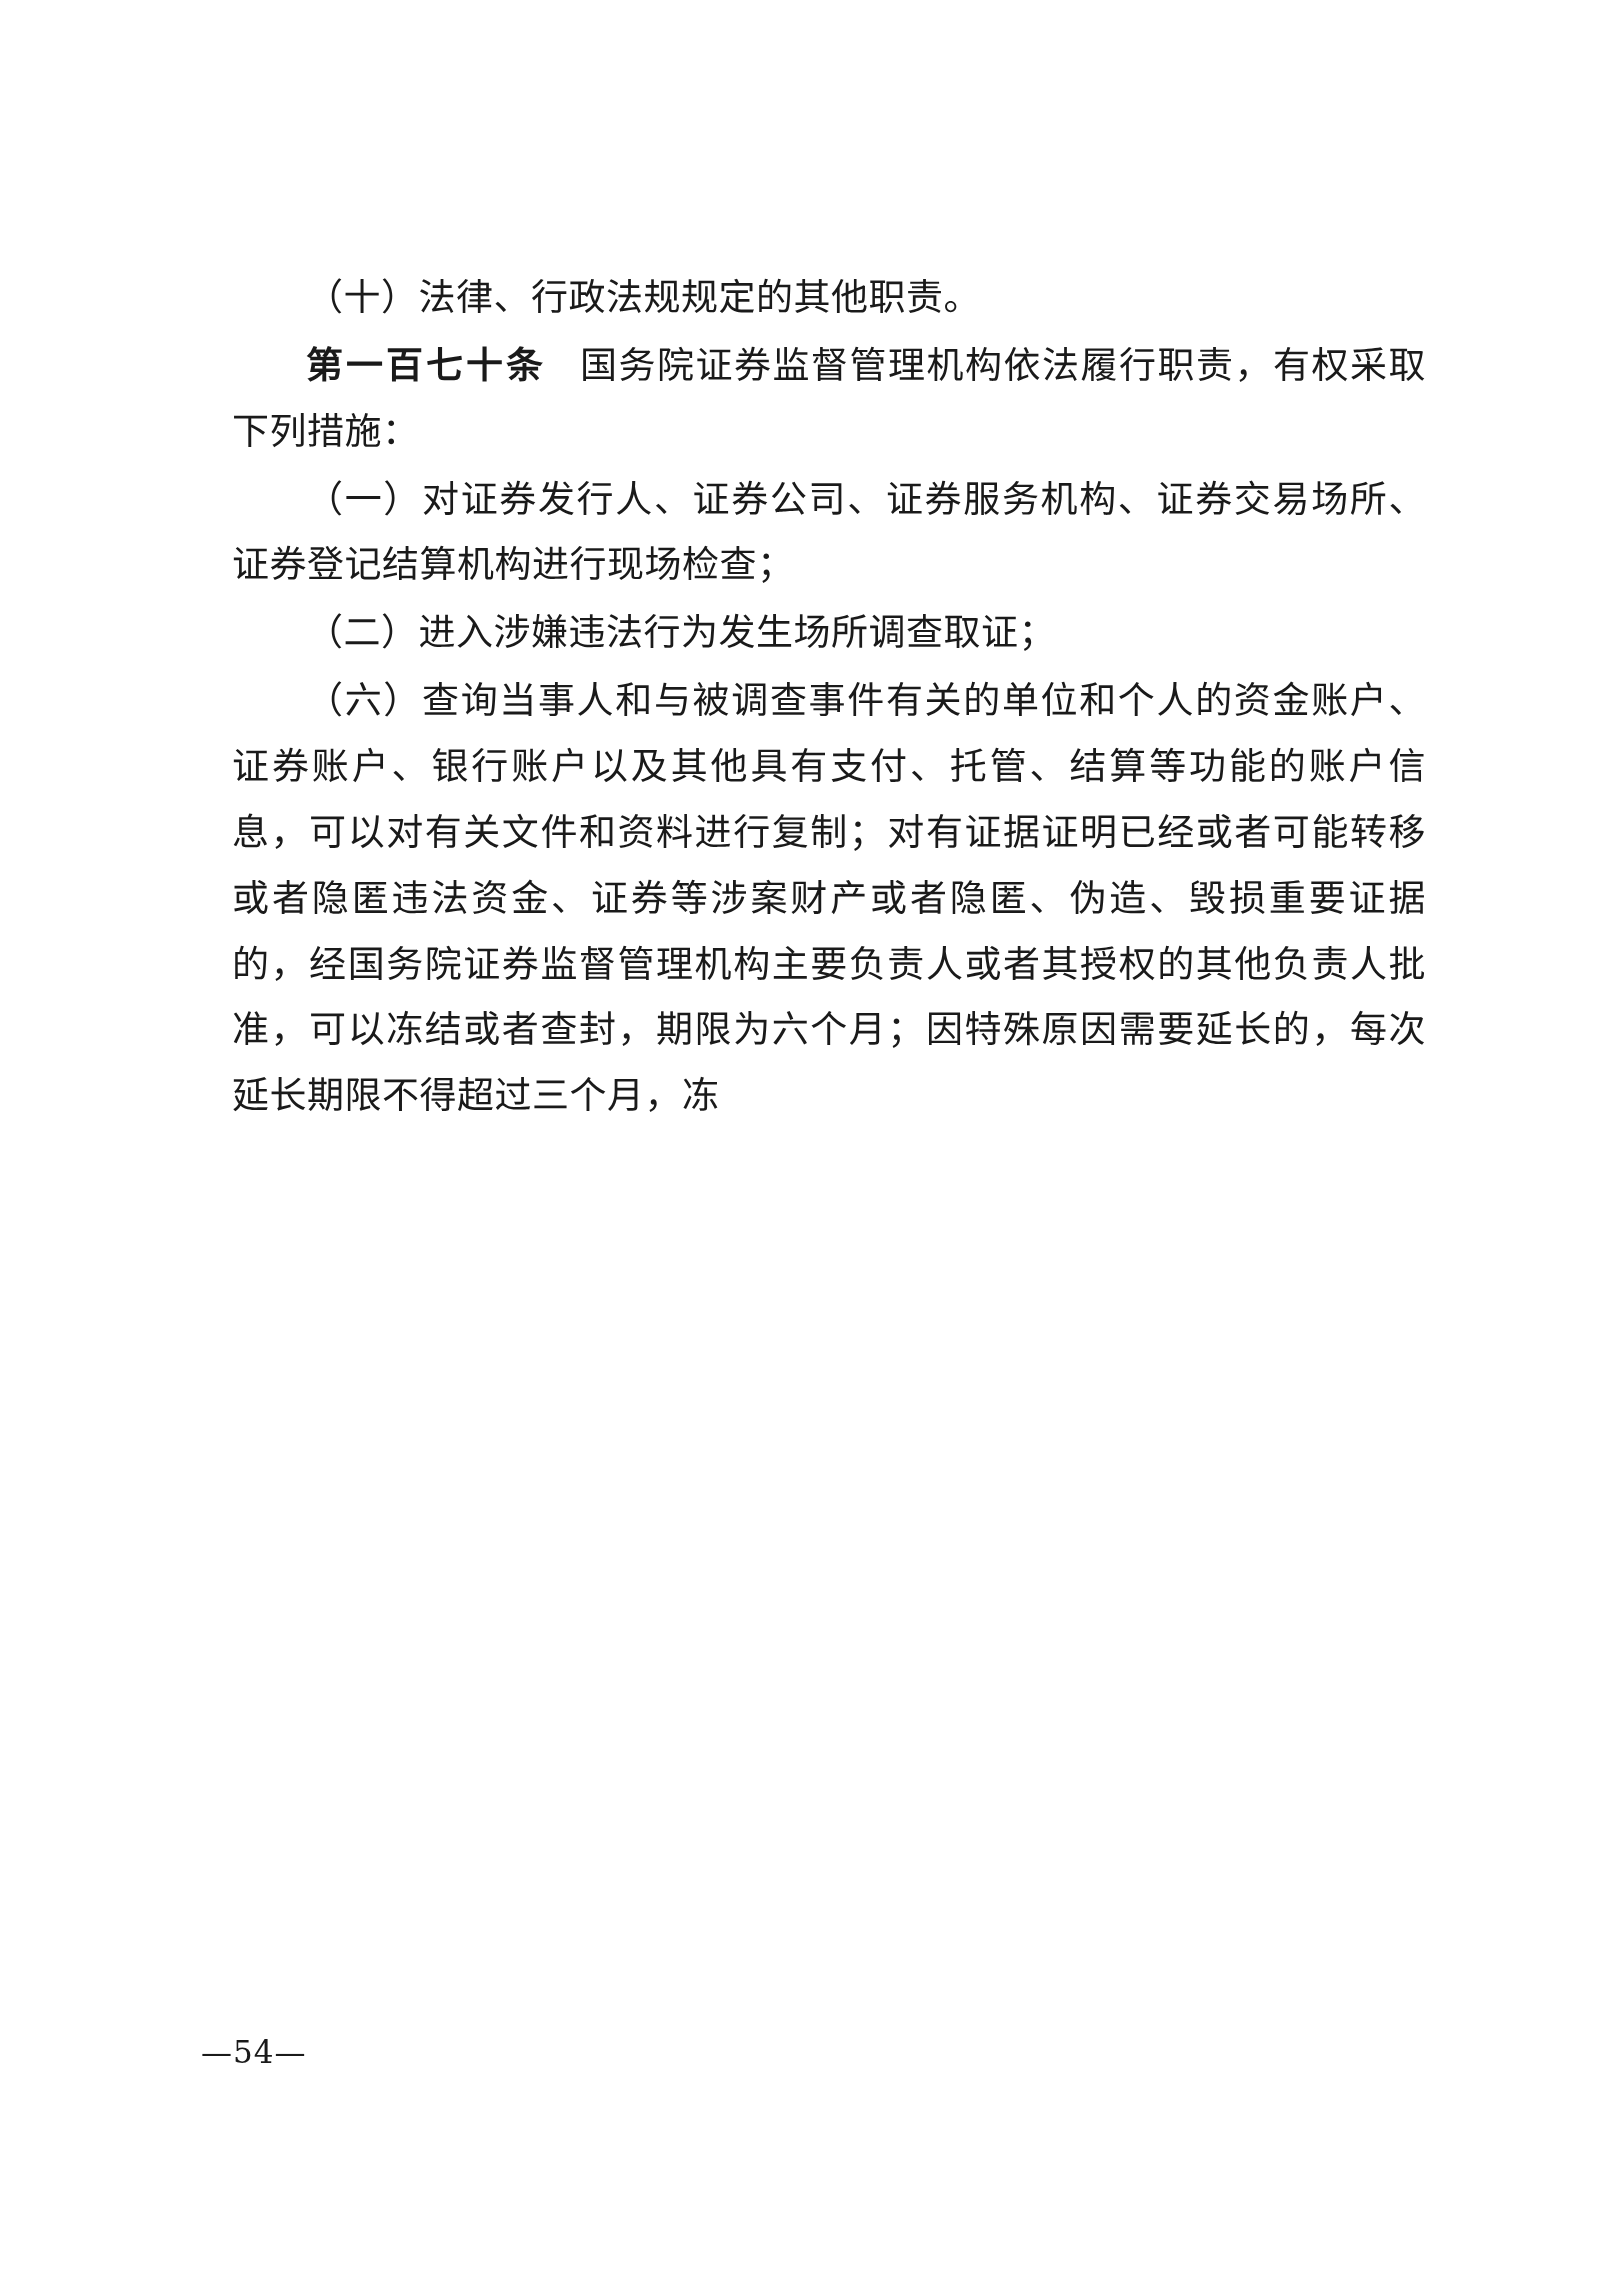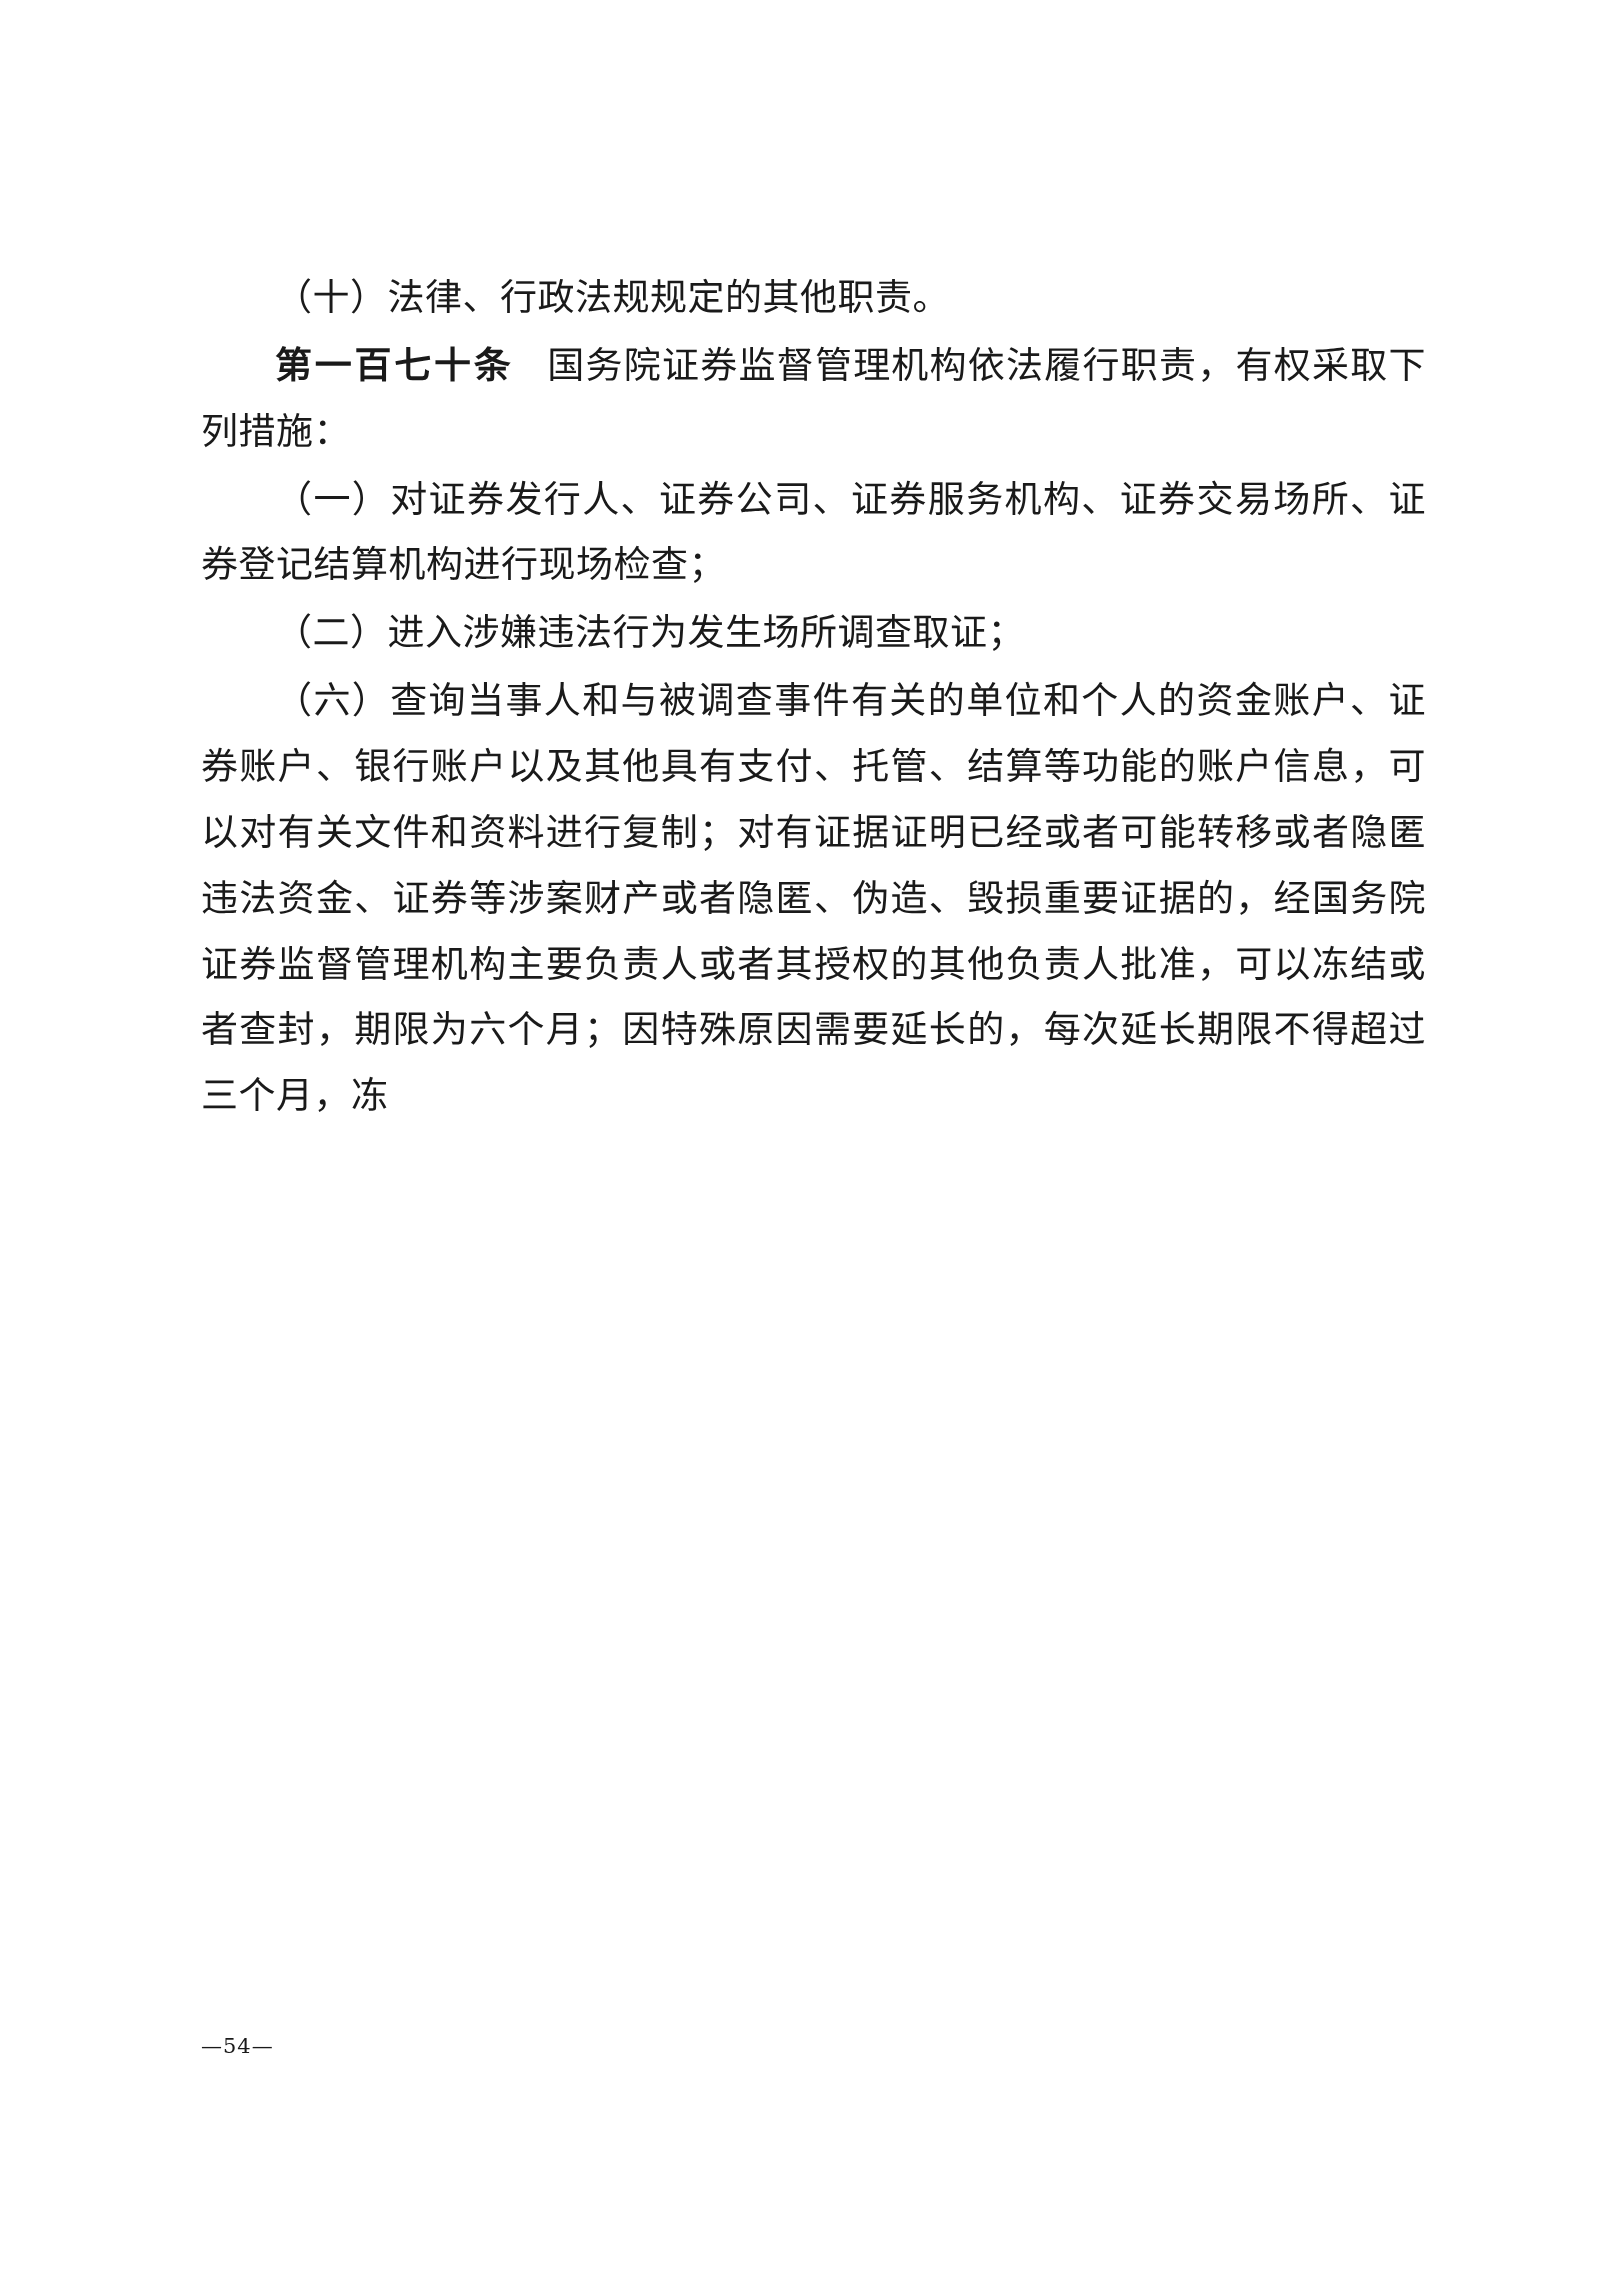--- a/index.html
+++ b/index.html
@@ -31,34 +31,35 @@
     font-size: 37px;
     line-height: 1.78;
     text-align: justify;
     text-justify: inter-ideograph;
     margin: 0 0 2px 0;
     letter-spacing: 0.5px;
     text-indent: 0;
   }
   .para.first-indent {
     text-indent: 74px;
+    margin-left: 31px;
   }
   .article-title {
     font-weight: bold;
     letter-spacing: 2px;
   }
   .article-gap {
     display: inline-block;
     width: 33px;
   }
   .page-number {
     position: absolute;
     left: 201px;
     top: 2034px;
-    font-size: 21px;
+    font-size: 31px;
     letter-spacing: 1px;
     color: #1a1a1a;
     font-family: "DejaVu Serif", "Liberation Serif", serif;
   }
 </style>
 </head>
 <body>
 
 <div class="page">
 

